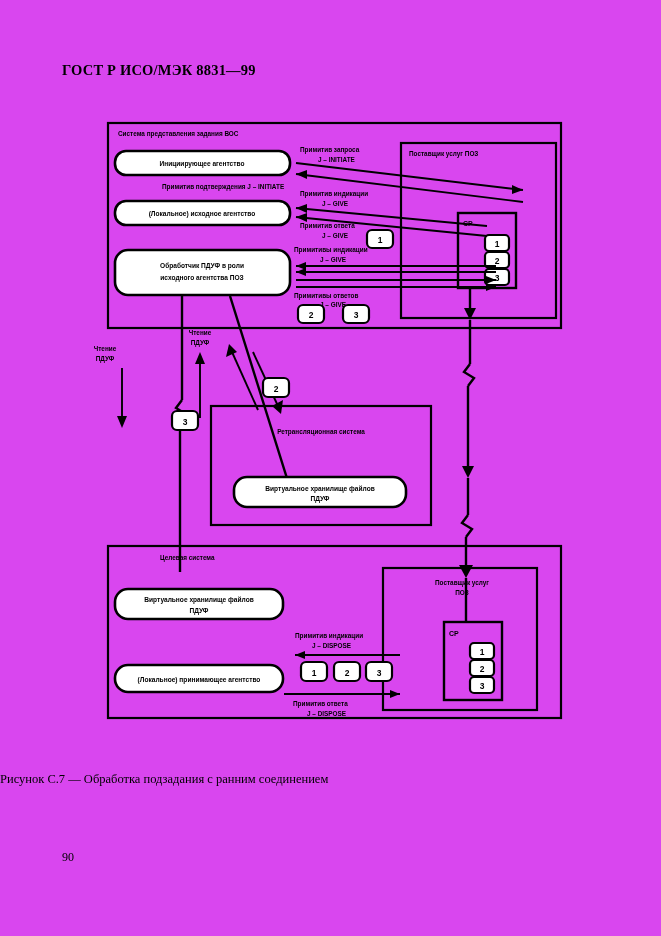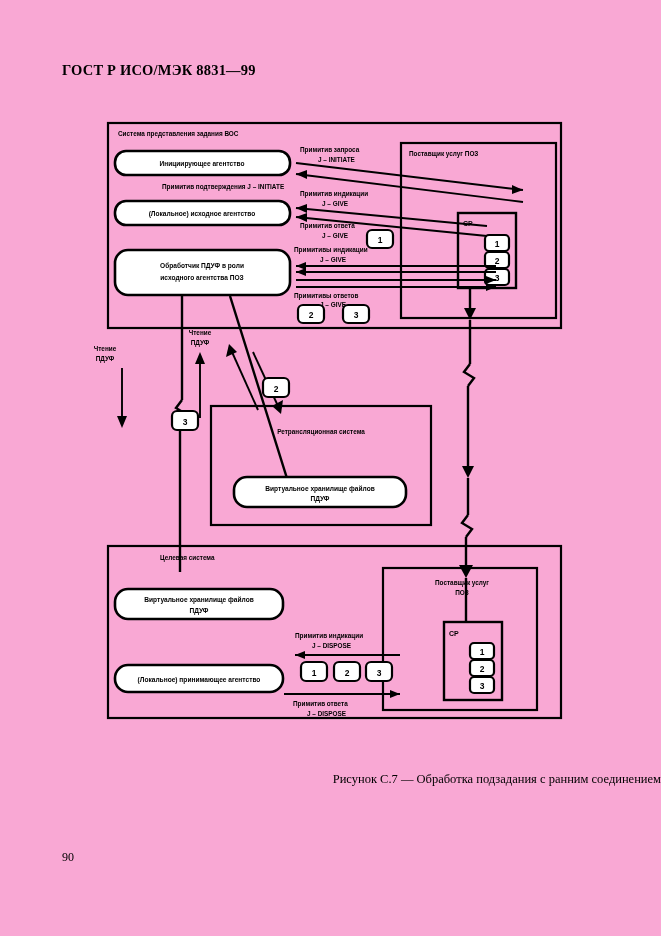--- a/index.html
+++ b/index.html
@@ -10,39 +10,39 @@
   }
   body {
     font-family: "Liberation Sans", sans-serif;
     color: #000000;
   }
   .page {
     position: relative;
     width: 661px;
     height: 936px;
     margin: 0 auto;
-    background: #f9a8d4;
+    background: #d946ef;
     overflow: hidden;
   }
   .doc-header {
     position: absolute;
     left: 62px;
     top: 62px;
     font-family: "Liberation Serif", serif;
     font-weight: bold;
     font-size: 14.5px;
     letter-spacing: 0.2px;
     white-space: nowrap;
   }
   .figure-caption {
     position: absolute;
     left: 0;
     top: 772px;
     width: 661px;
-    text-align: right;
+    text-align: left;
     font-family: "Liberation Serif", serif;
     font-size: 12.5px;
     white-space: nowrap;
   }
   .page-number {
     position: absolute;
     left: 62px;
     top: 850px;
     font-family: "Liberation Serif", serif;
     font-size: 12px;

